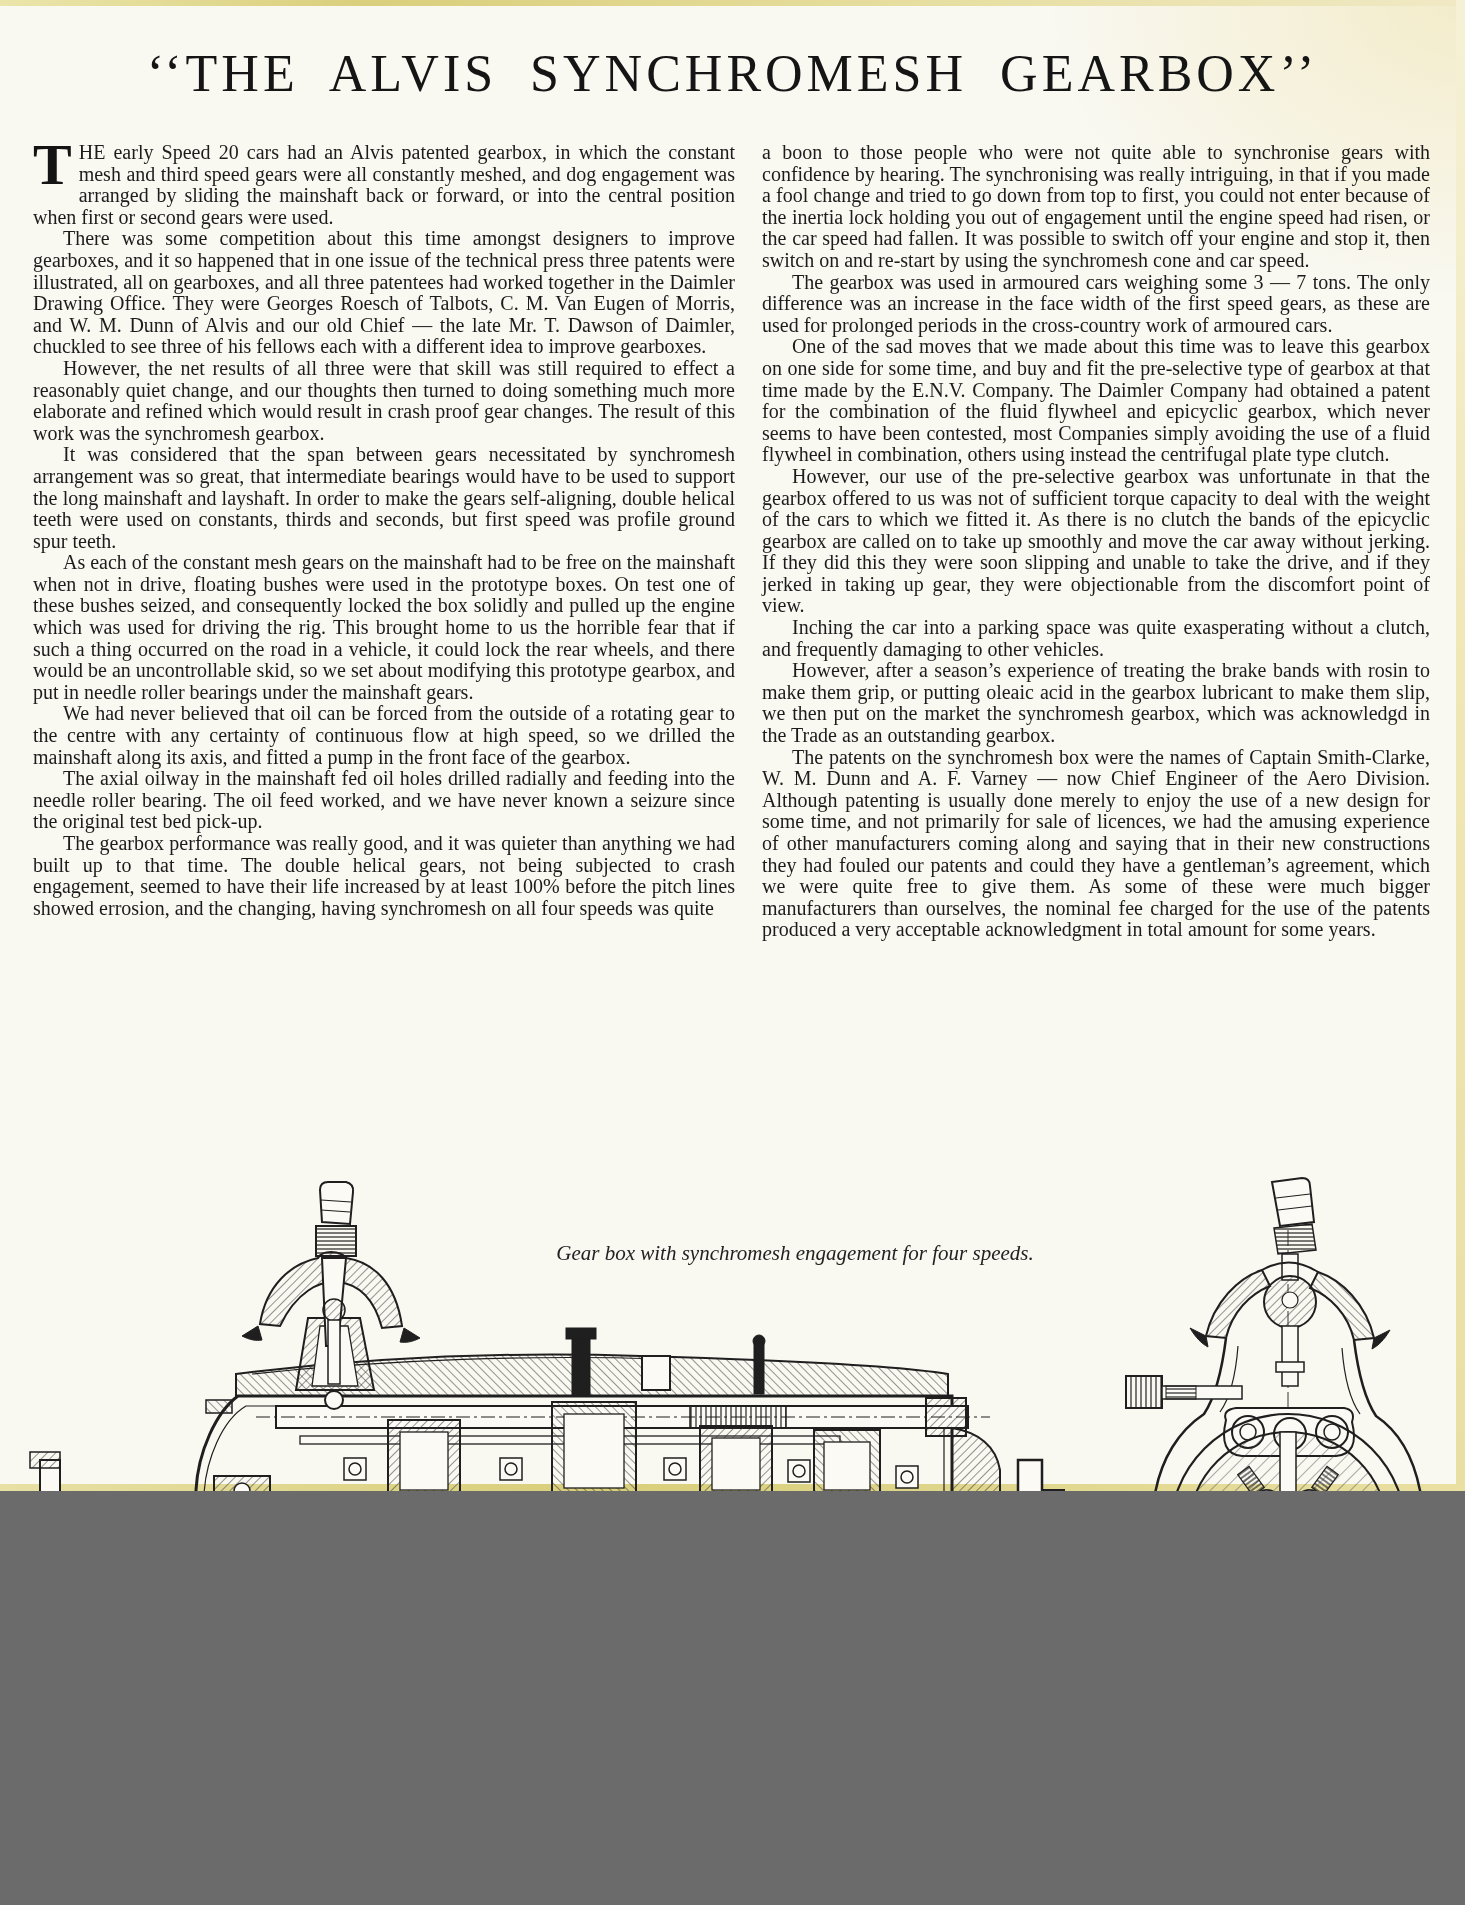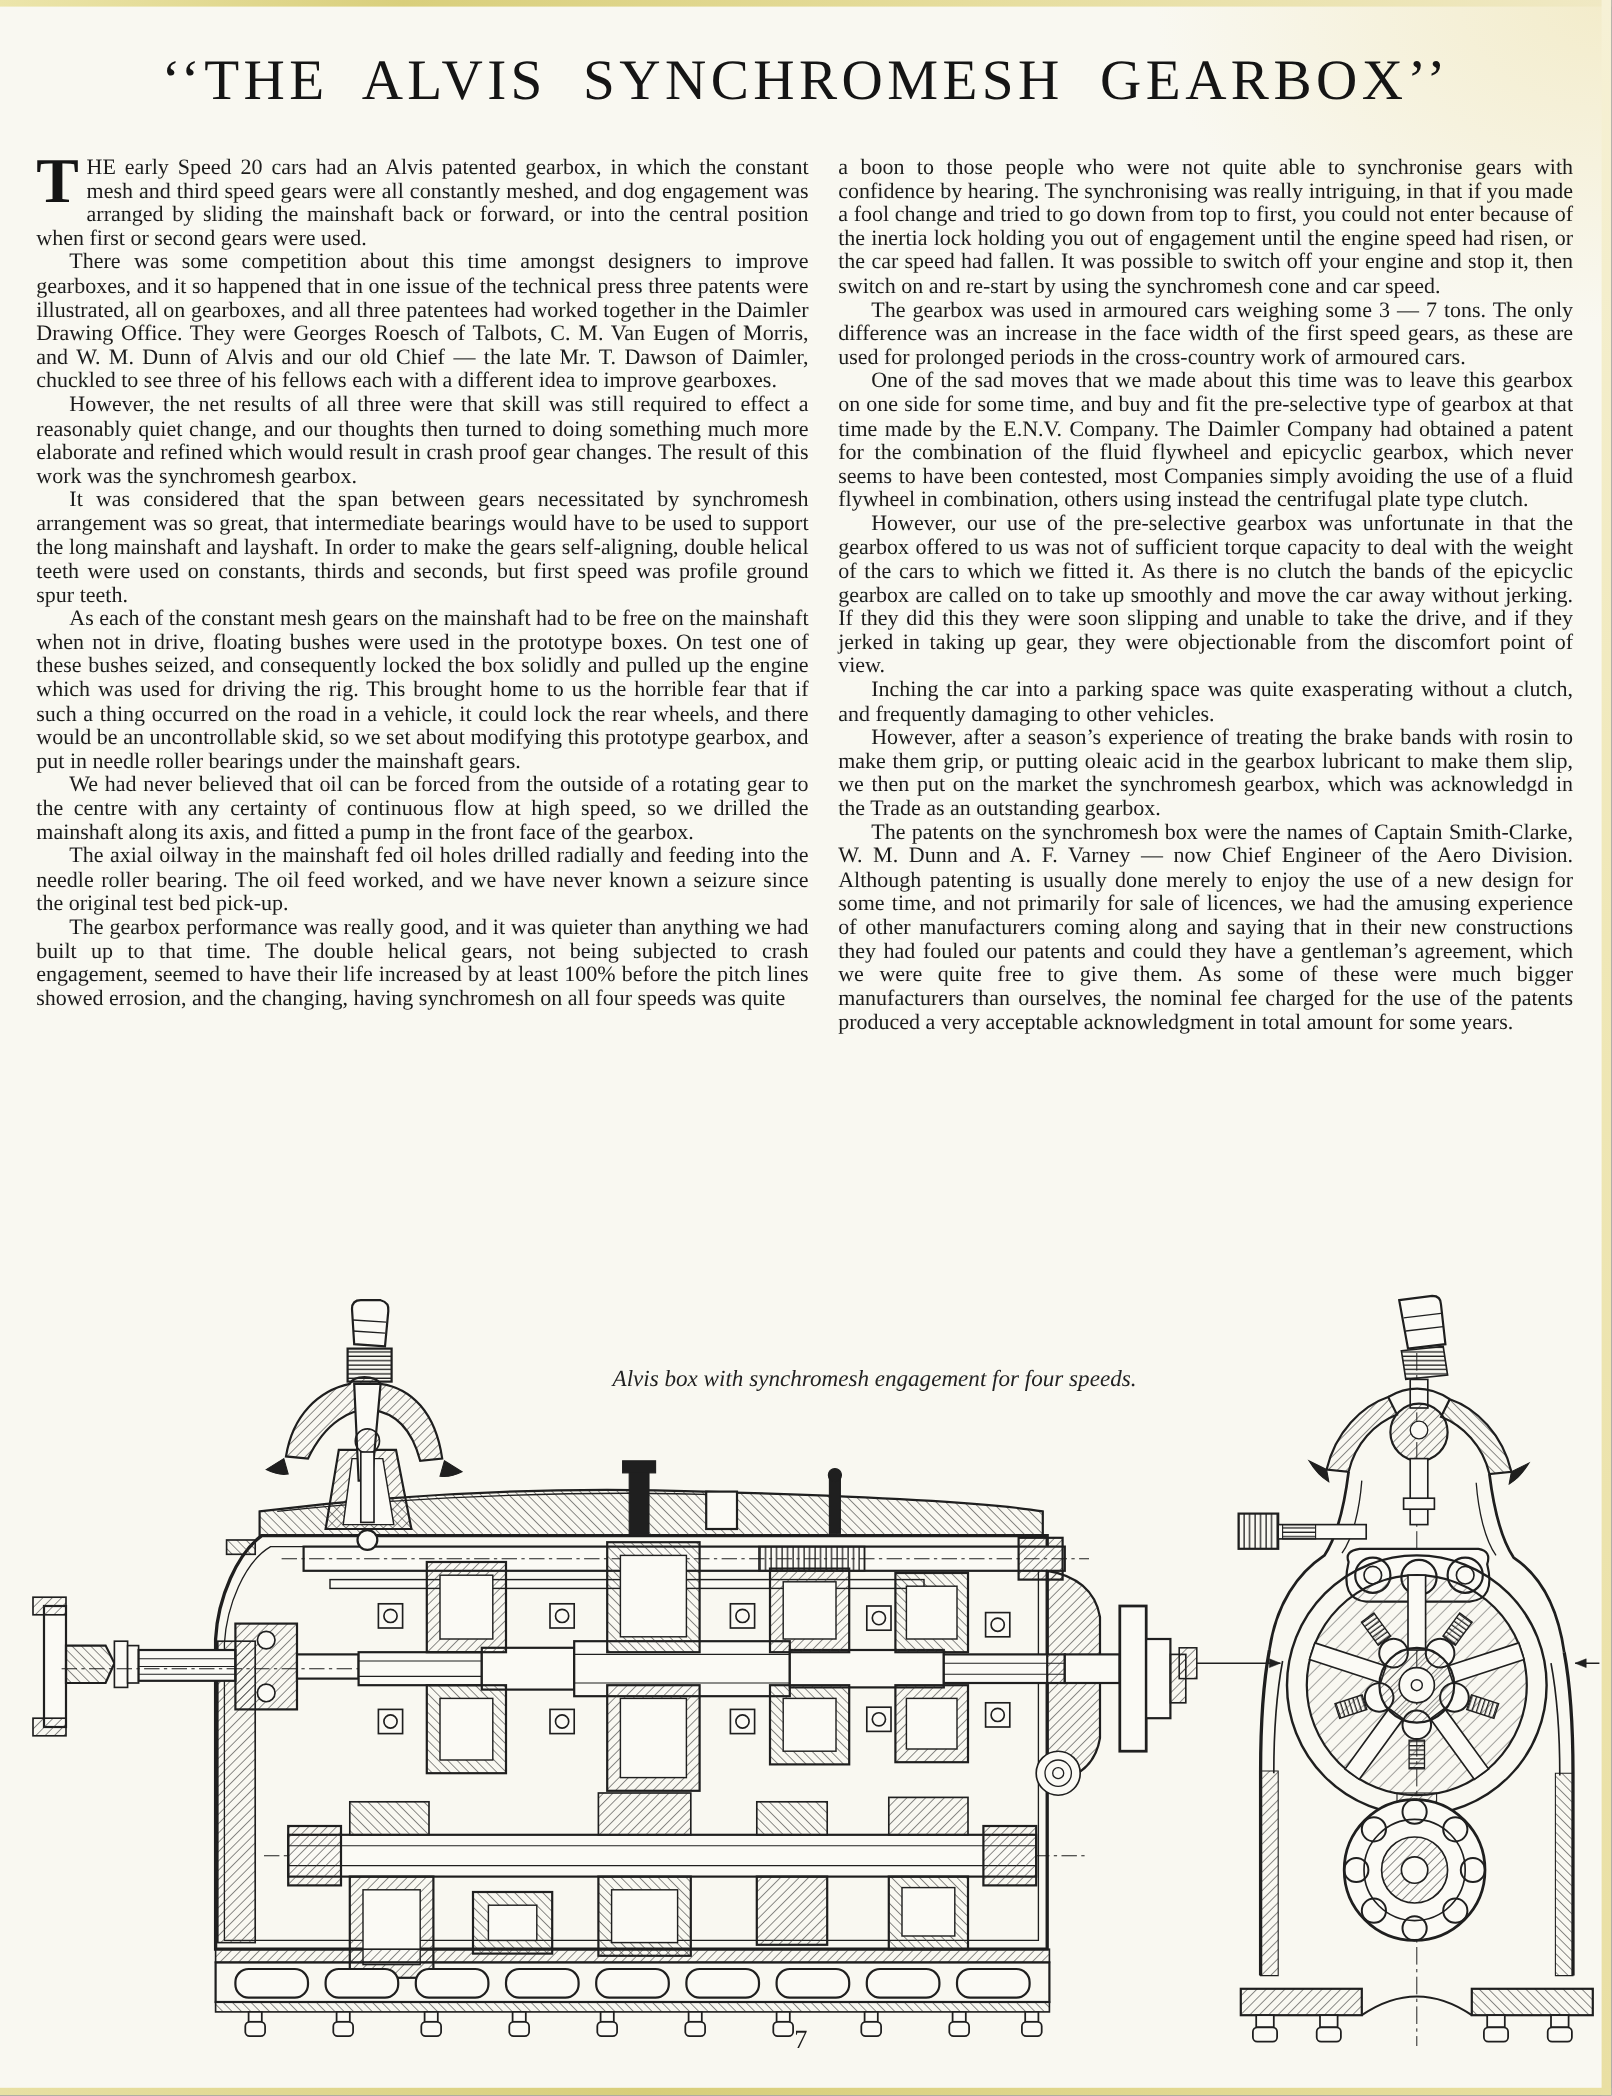--- a/index.html
+++ b/index.html
@@ -1,17 +1,17 @@
 <!DOCTYPE html>
 <html><head>
 <meta charset="utf-8">
 <style>
   html,body { margin:0; padding:0; background:#6b6b6b; }
   .page {
-    position:relative; width:1465px; height:1905px; margin:0 auto;
+    position:relative; width:1465px; height:1491px; margin:0 auto;
     background:#f9f8f1; overflow:hidden;
     font-family:"Liberation Serif", serif; color:#1c1c1c;
   }
   .corner-tint {
     position:absolute; top:0; right:0; width:420px; height:300px;
     background:radial-gradient(ellipse at top right, rgba(238,226,170,0.55), rgba(238,226,170,0) 70%);
     pointer-events:none;
   }
   .edge-top   { position:absolute; top:0; left:0; right:0; height:6px;
     background:linear-gradient(90deg,#ece5ab,#d9cf7c 25%,#e6dd9d 60%,#f0e9c4); }
@@ -75,21 +75,21 @@
         <p>a boon to those people who were not quite able to synchronise gears with confidence by hearing. The synchronising was really intriguing, in that if you made a fool change and tried to go down from top to first, you could not enter because of the inertia lock holding you out of engagement until the engine speed had risen, or the car speed had fallen.  It was possible to switch off your engine and stop it, then switch on and re-start by using the synchromesh cone and car speed.</p>
         <p>The gearbox was used in armoured cars weighing some 3 — 7 tons.  The only difference was an increase in the face width of the first speed gears, as these are used for prolonged periods in the cross-country work of armoured cars.</p>
         <p>One of the sad moves that we made about this time was to leave this gearbox on one side for some time, and buy and fit the pre-selective type of gearbox at that time made by the E.N.V. Company. The Daimler Company had obtained a patent for the combination of the fluid flywheel and epicyclic gearbox, which never seems to have been contested, most Companies simply avoiding the use of a fluid flywheel in combination, others using instead the centrifugal plate type clutch.</p>
         <p>However, our use of the pre-selective gearbox was unfortunate in that the gearbox offered to us was not of sufficient torque capacity to deal with the weight of the cars to which we fitted it.  As there is no clutch the bands of the epicyclic gearbox are called on to take up smoothly and move the car away without jerking.  If they did this they were soon slipping and unable to take the drive, and if they jerked in taking up gear, they were objectionable from the discomfort point of view.</p>
         <p>Inching the car into a parking space was quite exasperating without a clutch, and frequently damaging to other vehicles.</p>
         <p>However, after a season’s experience of treating the brake bands with rosin to make them grip, or putting oleaic acid in the gearbox lubricant to make them slip, we then put on the market the synchromesh gearbox, which was acknowledgd in the Trade as an outstanding gearbox.</p>
         <p>The patents on the synchromesh box were the names of Captain Smith-Clarke, W. M. Dunn and A. F. Varney — now Chief Engineer of the Aero Division.  Although patenting is usually done merely to enjoy the use of a new design for some time, and not primarily for sale of licences, we had the amusing experience of other manufacturers coming along and saying that in their new constructions they had fouled our patents and could they have a gentleman’s agreement, which we were quite free to give them.  As some of these were much bigger manufacturers than ourselves, the nominal fee charged for the use of the patents produced a very acceptable acknowledgment in total amount for some years.</p>
       </div>
   </div>
 
-  <div class="caption">Alvis box with synchromesh engagement for four speeds.</div>
+  <div class="caption">Gear box with synchromesh engagement for four speeds.</div>
 
   <svg class="figure" width="1465" height="745" viewBox="0 0 1465 745">
     <defs>
       <pattern id="hd" patternUnits="userSpaceOnUse" width="6" height="6" patternTransform="rotate(45)">
         <line x1="0" y1="0" x2="0" y2="6" stroke="#2d2d2d" stroke-width="1"></line>
       </pattern>
       <pattern id="hd2" patternUnits="userSpaceOnUse" width="6" height="6" patternTransform="rotate(-45)">
         <line x1="0" y1="0" x2="0" y2="6" stroke="#2d2d2d" stroke-width="1"></line>
       </pattern>
       <pattern id="hl" patternUnits="userSpaceOnUse" width="9" height="9" patternTransform="rotate(45)">

